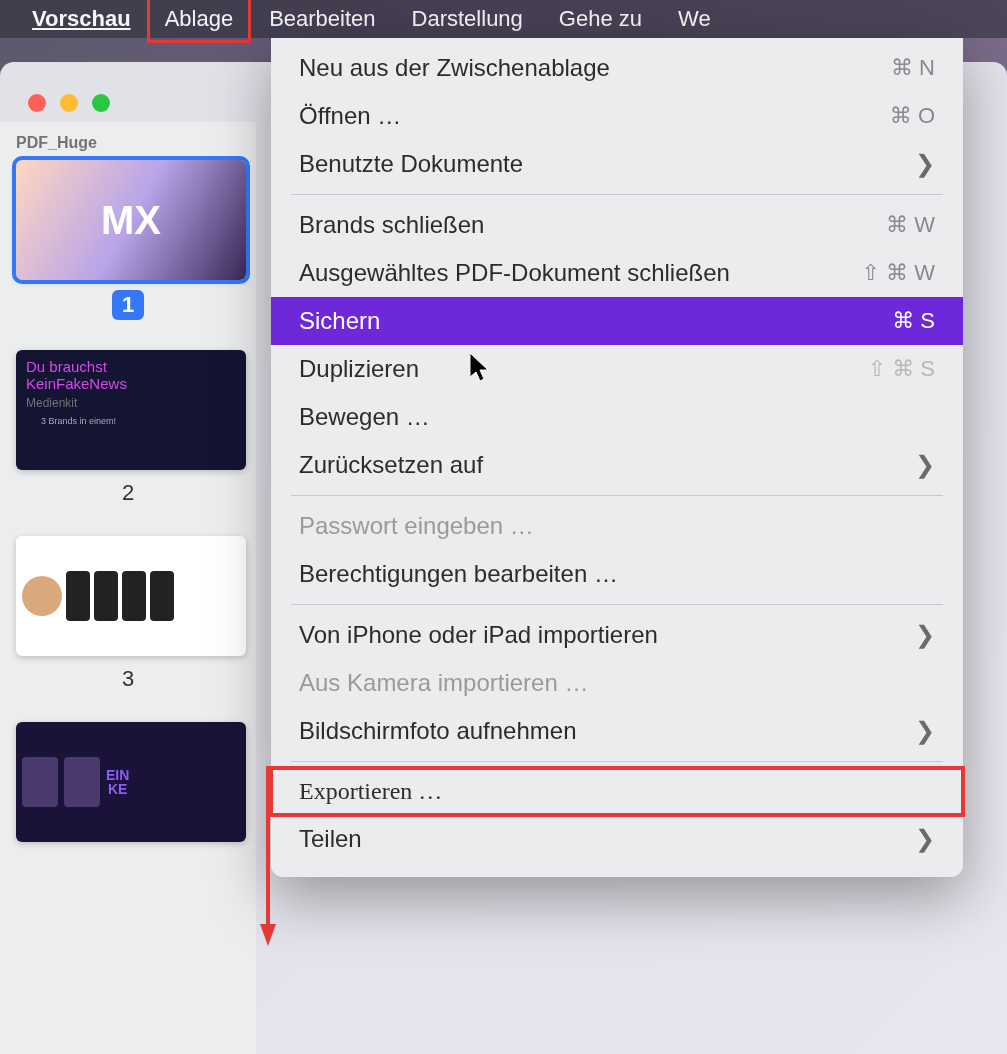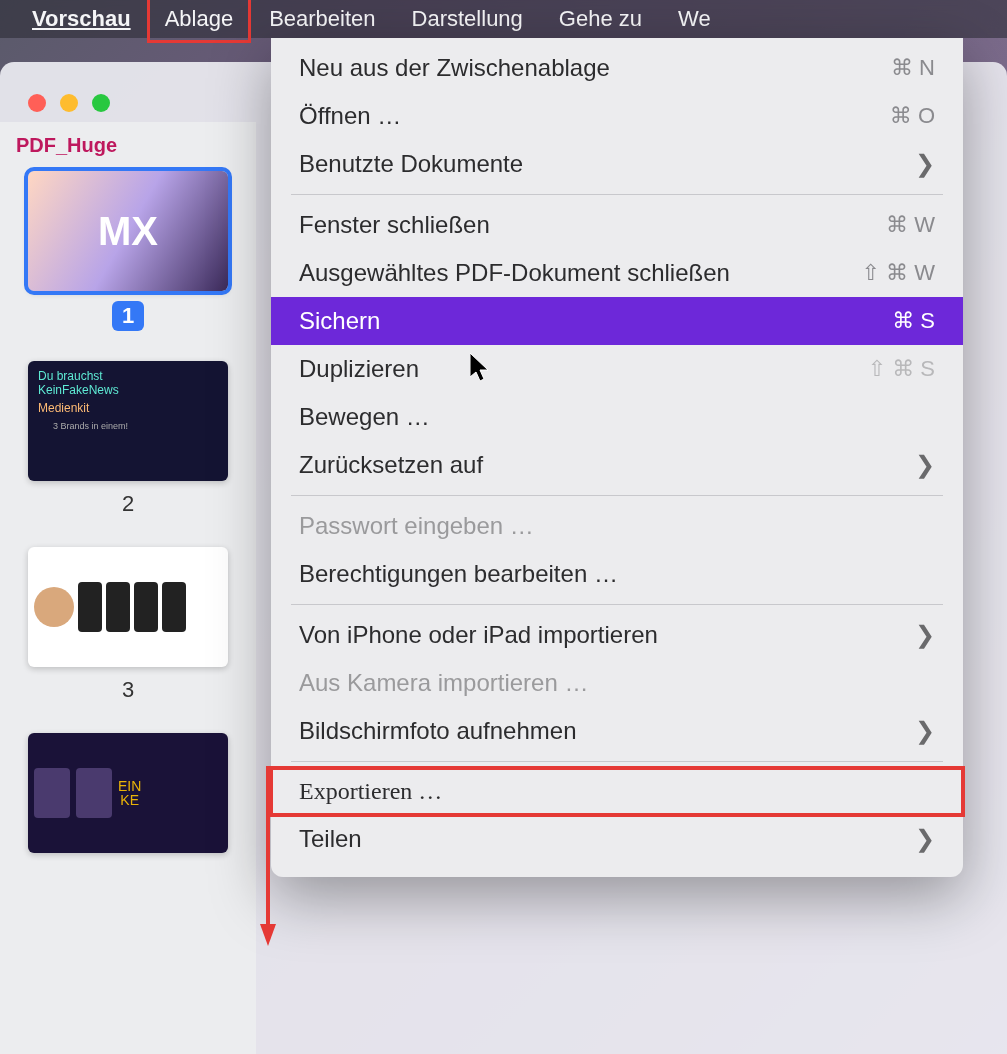--- a/index.html
+++ b/index.html
@@ -48,24 +48,24 @@
   .tl-green { background: #28c840; }
 
   
   .sidebar {
     position: absolute;
     left: 0; top: 60px; bottom: 0;
     width: 256px;
     padding: 12px 16px;
     background: #ecedef;
   }
-  .doc-title { font-size: 20px; font-weight: 600; color: #be185d; margin-bottom: 14px; }
+  .doc-title { font-size: 16px; font-weight: 600; color: #737373; margin-bottom: 8px; }
   .thumb-wrap { margin-bottom: 30px; text-align: center; }
   .thumb {
-    width: 200px; height: 120px;
+    width: 230px; height: 120px;
     border-radius: 6px;
     background: #1e1f36;
     margin: 0 auto 10px;
     position: relative;
     overflow: hidden;
     box-shadow: 0 2px 6px rgba(0,0,0,0.2);
   }
   .thumb.sel { outline: 4px solid #3478f6; }
   .page-num { font-size: 22px; color: #333; }
   .page-num.sel {
@@ -74,29 +74,29 @@
     color: #fff;
     border-radius: 6px;
     padding: 2px 10px;
     font-weight: 600;
   }
 
   
   .t1 { background: linear-gradient(120deg,#ffd7c2,#b8a4e8,#3b2a5a); display:flex;align-items:center;justify-content:center; }
   .t1-txt { color:#fff; font-size:40px; font-weight:800; }
   .t2 { background: #141433; padding:8px 10px; text-align:left; }
-  .t2-l1 { color:#5eead4; font-size:12px; }
-  .t2-l2 { color:#fdba74; font-size:12px; margin-top:4px; }
+  .t2-l1 { color:#d946ef; font-size:15px; }
+  .t2-l2 { color:#737373; font-size:12px; margin-top:4px; }
   .t2-l3 { color:#aaa; font-size:9px; margin-top:6px;margin-left:15px; }
   .t3 { background:#fff; display:flex; align-items:center; padding:6px; gap:4px; }
   .t3-face { width:40px; height:40px; border-radius:50%; background:#d9a87c; }
   .t3-dev  { width:24px; height:50px; border-radius:4px; background:#222; }
   .t4 { background:#1a1238; display:flex; align-items:center; padding:6px; gap:6px; }
   .t4-img { width:36px; height:50px; background:#4a3a6e; border-radius:4px; }
-  .t4-logo { color:#eab308; font-size:14px; font-weight:400; line-height:1; }
+  .t4-logo { color:#8b5cf6; font-size:14px; font-weight:700; line-height:1; }
 
   
   .dropdown {
     position: absolute;
     left: 246px; top: 38px; right: 44px;
     background: #ececee;
     border-radius: 0 0 12px 12px;
     box-shadow: 0 20px 60px rgba(0,0,0,0.35);
     padding: 6px 0 14px;
     font-size: 24px;
@@ -206,21 +206,21 @@
     <div class="menu-row">
       <span>Öffnen …</span>
       <span class="shortcut">⌘ O</span>
     </div>
     <div class="menu-row">
       <span>Benutzte Dokumente</span>
       <span class="chevron">❯</span>
     </div>
     <div class="menu-sep"></div>
     <div class="menu-row">
-      <span>Fenster schließen</span>
+      <span>Brands schließen</span>
       <span class="shortcut">⌘ W</span>
     </div>
     <div class="menu-row">
       <span>Ausgewähltes PDF-Dokument schließen</span>
       <span class="shortcut">⇧ ⌘ W</span>
     </div>
     <div class="menu-row highlight">
       <span>Sichern</span>
       <span class="shortcut">⌘ S</span>
     </div>

